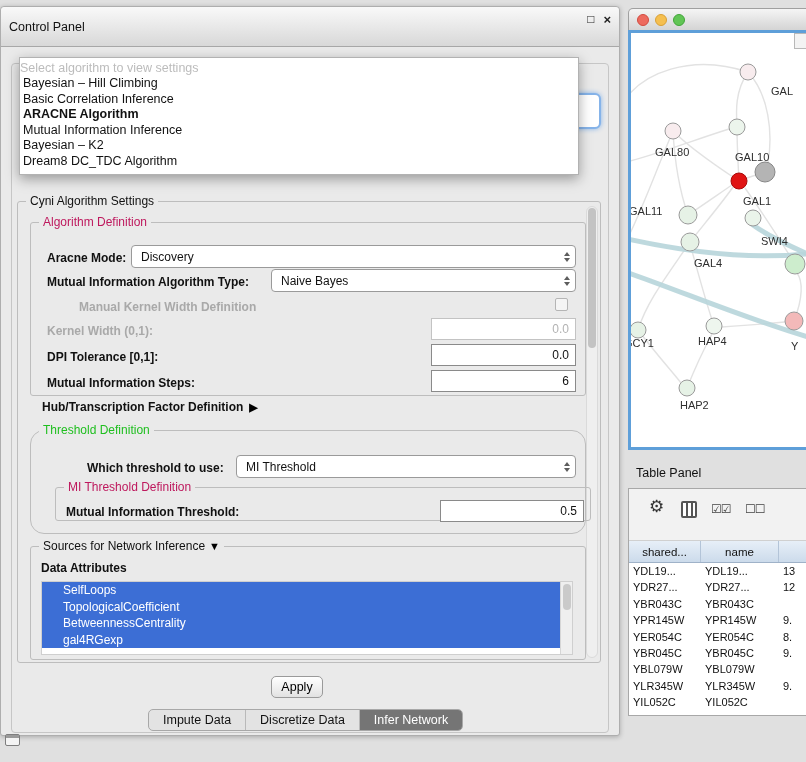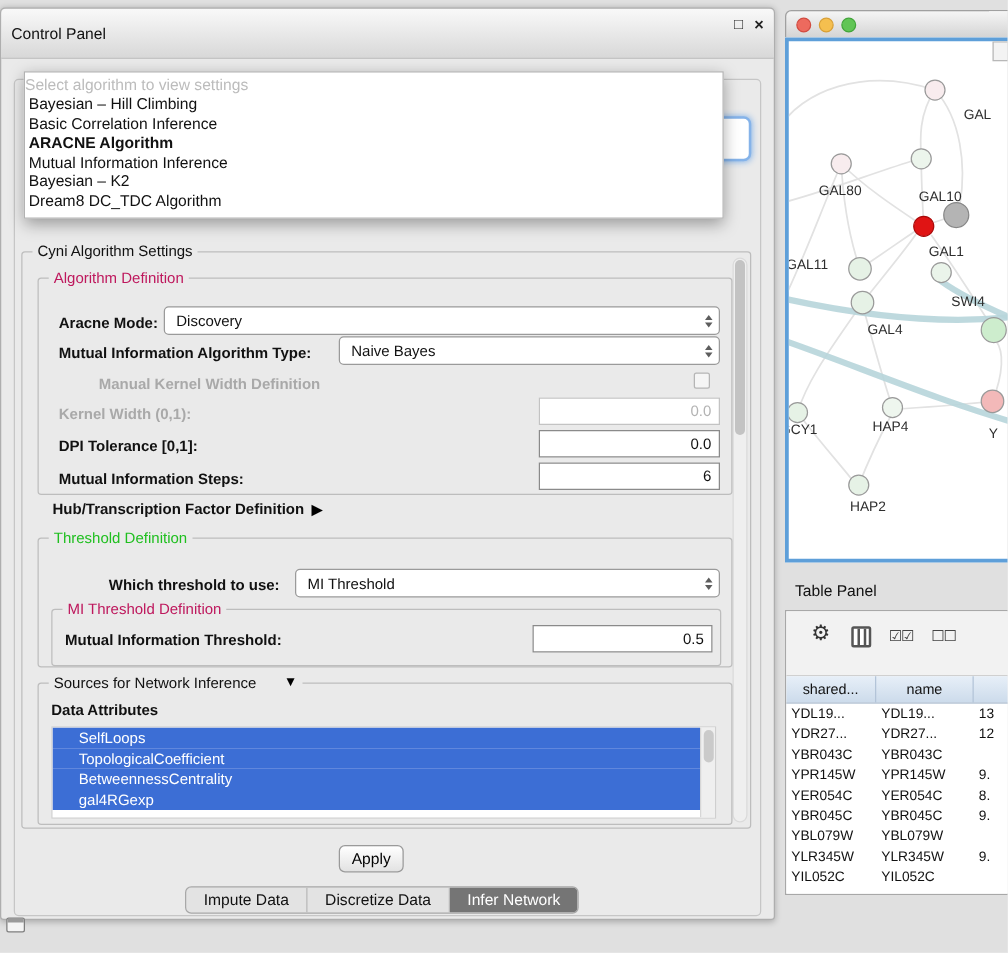--- a/index.html
+++ b/index.html
@@ -23,21 +23,21 @@
   .popup-placeholder{color:#bcbcbc;text-align:left;height:16px;line-height:16px;}
   .popup-item{height:15.6px;line-height:15.6px;padding-left:3px;white-space:nowrap;}
   .popup-item.selected{font-weight:bold;}
   .combo-fragment{position:absolute;left:560px;top:86px;width:40px;height:36px;background:#fff;border:2px solid #85b3e9;border-radius:6px;box-shadow:0 0 5px #85b3e9;z-index:5;}
 
   
   .groupbox{position:absolute;border:1px solid #bdbdbd;border-radius:3px;}
   .gb-title{position:absolute;top:-8px;left:8px;background:#eaeaea;padding:0 4px;font-size:12px;white-space:nowrap;}
   .gb-title.blue{color:#be185d;}
   .gb-title.green{color:#1fbf1f;}
-  .gb-title.withicon{display:flex;align-items:center;gap:22px;}
+  .gb-title.withicon{display:flex;align-items:center;gap:4px;}
 
   .lbl{position:absolute;font-size:12px;font-weight:bold;white-space:nowrap;}
   .lbl.disabled{color:#a9a9a9;}
 
   .combo{position:absolute;height:23px;background:#fff;border:1px solid #9a9a9a;border-radius:4px;font-size:12px;display:flex;align-items:center;padding:0 22px 0 9px;}
   .stepper{position:absolute;right:5px;top:50%;transform:translateY(-50%);display:flex;flex-direction:column;gap:2px;align-items:center;}
   .tri-up{display:block;width:0;height:0;border-left:3.5px solid transparent;border-right:3.5px solid transparent;border-bottom:4px solid #5d5d5d;}
   .tri-down{display:block;width:0;height:0;border-left:3.5px solid transparent;border-right:3.5px solid transparent;border-top:4px solid #5d5d5d;}
 
   .field{position:absolute;height:22px;background:#fff;border:1px solid #8a8a8a;font-size:12px;display:flex;align-items:center;justify-content:flex-end;padding:0 6px;}
@@ -163,33 +163,33 @@
 
       <div class="lbl" style="left:16px;top:153px;">Mutual Information Steps:</div>
       <div class="field" style="left:400px;top:147px;width:145px;">6</div>
     </div>
 
     <div class="hub-row" style="left:24px;top:198px;">
       <span>Hub/Transcription Factor Definition</span>
       <span class="arrow">▶</span>
     </div>
 
-    <div class="groupbox" style="left:12px;top:228px;width:556px;height:104px;">
+    <div class="groupbox" style="left:12px;top:228px;width:556px;height:104px;border-radius:14px;">
       <span class="gb-title green">Threshold Definition</span>
 
       <div class="lbl" style="left:56px;top:30px;">Which threshold to use:</div>
       <div class="combo" style="left:205px;top:24px;width:340px;">
         <span>MI Threshold</span>
         <span class="stepper">
             <i class="tri-up"></i>
             <i class="tri-down"></i>
           </span>
       </div>
 
-      <div class="groupbox" style="left:10px;top:56px;width:536px;height:46px;">
+      <div class="groupbox" style="left:24px;top:56px;width:536px;height:34px;">
         <span class="gb-title blue">MI Threshold Definition</span>
         <div class="lbl" style="left:10px;top:17px;">Mutual Information Threshold:</div>
         <div class="field" style="left:384px;top:12px;width:144px;">0.5</div>
       </div>
     </div>
 
     <div class="groupbox" style="left:12px;top:344px;width:556px;height:114px;">
       <span class="gb-title withicon">
         <span>Sources for Network Inference</span>
         <span class="arrow">▼</span>

